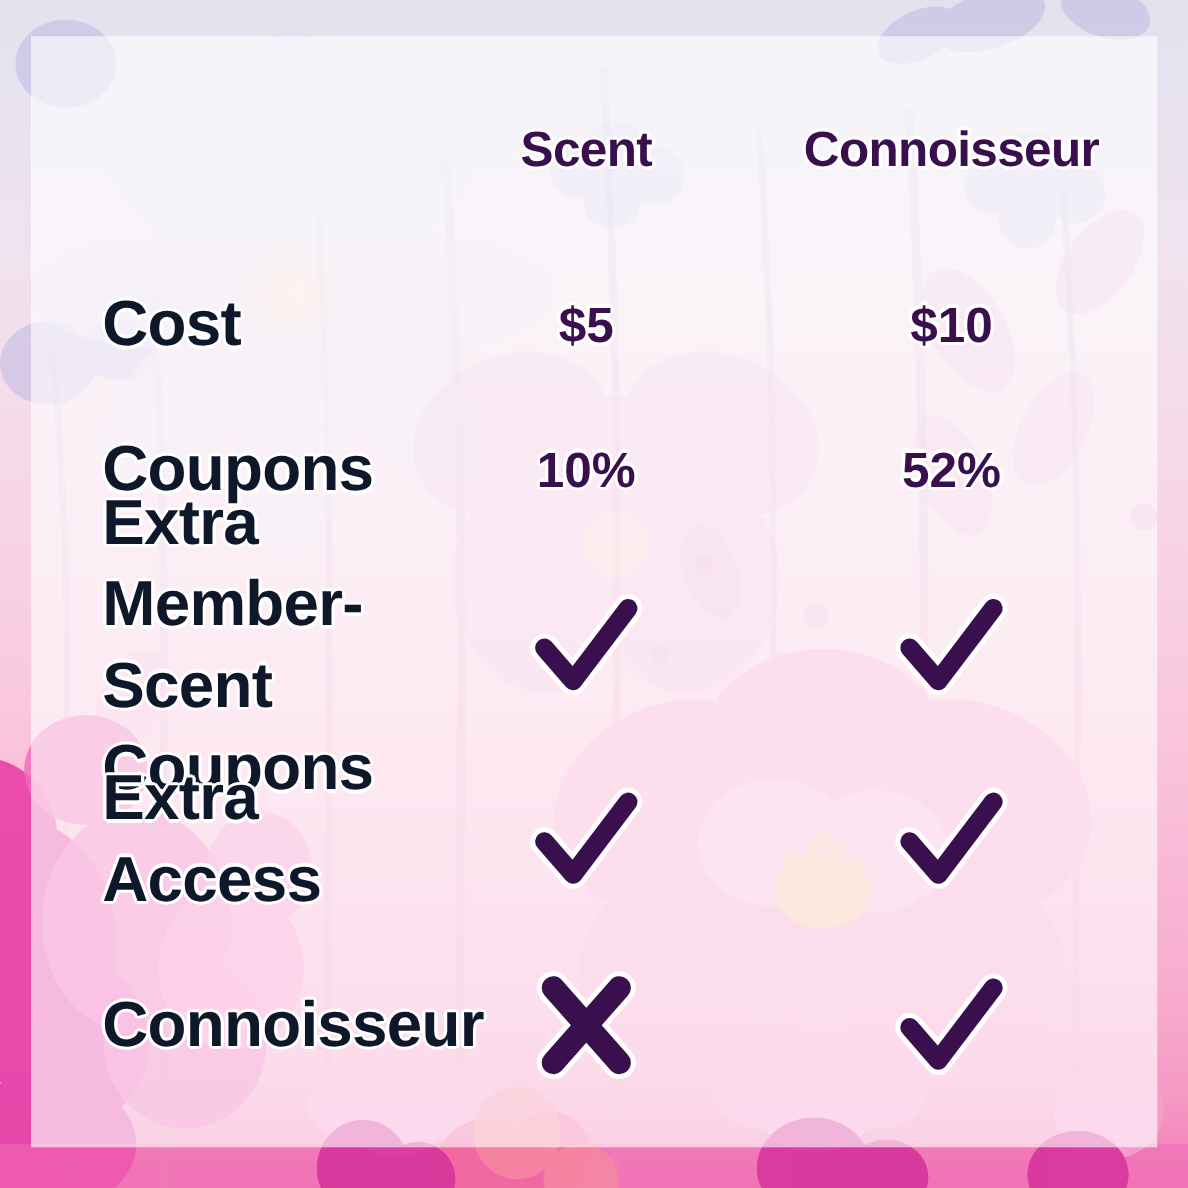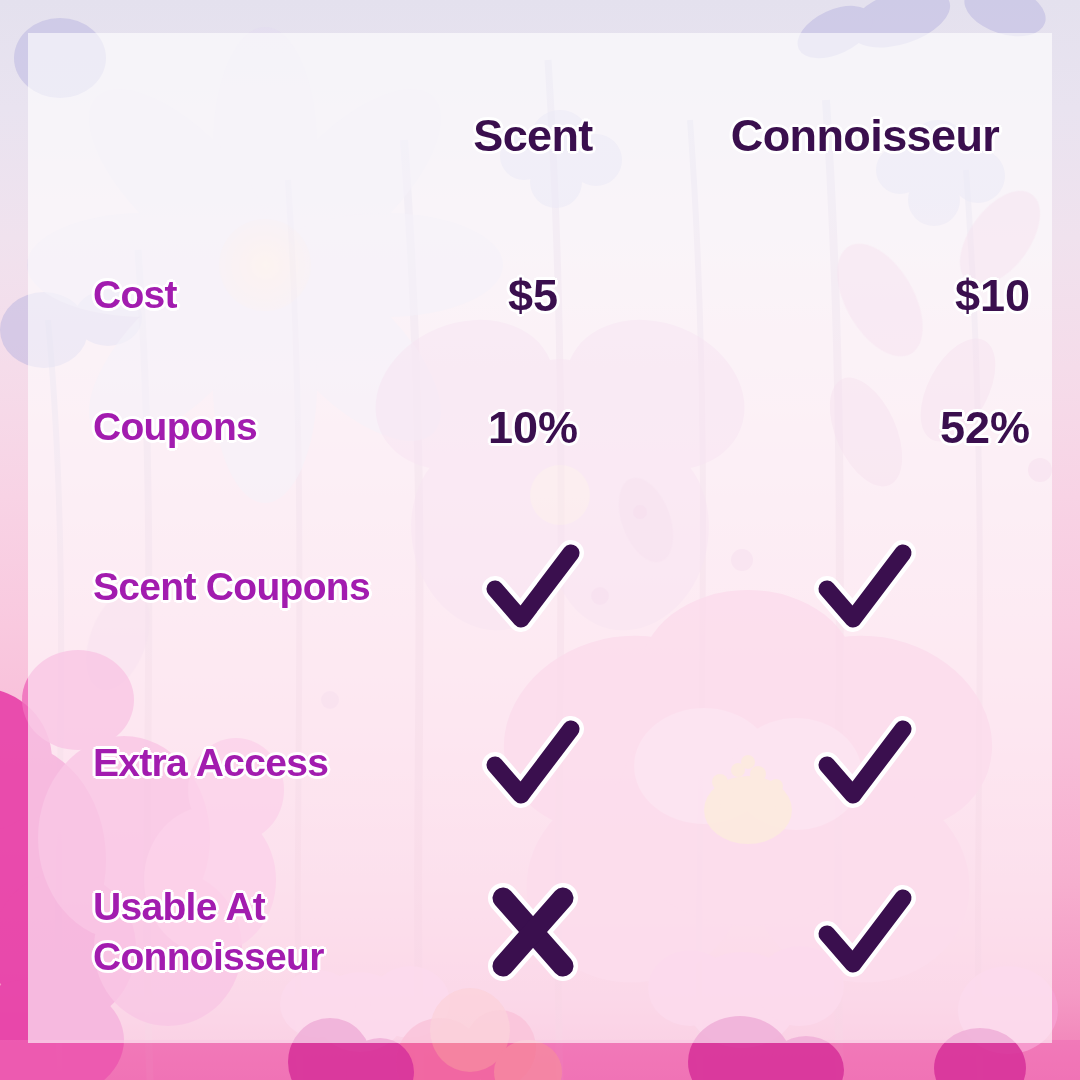--- a/index.html
+++ b/index.html
@@ -85,45 +85,45 @@
   .row {
     position: absolute;
     left: 0;
     width: 100%;
   }
   .row-label {
     position: absolute;
     left: 65px;
     width: 350px;
     font-weight: 700;
-    font-size: 39px;
+    font-size: 58px;
     line-height: 1.28;
     letter-spacing: -0.7px;
-    color: #a21caf;
+    color: #0f172a;
     text-shadow:
       2px 0 0 #fff, -2px 0 0 #fff, 0 2px 0 #fff, 0 -2px 0 #fff,
       2px 2px 0 #fff, -2px 2px 0 #fff, 2px -2px 0 #fff, -2px -2px 0 #fff,
       3px 0 0 #fff, -3px 0 0 #fff, 0 3px 0 #fff, 0 -3px 0 #fff;
     transform: translateY(-50%);
   }
   .cell {
     position: absolute;
     text-align: center;
     font-weight: 700;
     font-size: 45px;
     line-height: 1;
     color: #3a0f4e;
     text-shadow:
       2px 0 0 #fff, -2px 0 0 #fff, 0 2px 0 #fff, 0 -2px 0 #fff,
       2px 2px 0 #fff, -2px 2px 0 #fff, 2px -2px 0 #fff, -2px -2px 0 #fff,
       3px 0 0 #fff, -3px 0 0 #fff, 0 3px 0 #fff, 0 -3px 0 #fff;
     transform: translateY(-50%);
   }
   .cell.c1 { left: 350px; width: 310px; }
-  .cell.c2 { left: 672px; width: 330px; text-align: right; }
+  .cell.c2 { left: 672px; width: 330px; }
 
   .mark {
     position: absolute;
     width: 120px;
     height: 120px;
     transform: translate(-50%, -50%);
   }
   .mark svg { display: block; width: 120px; height: 120px; }
 </style>
 </head>
@@ -316,20 +316,21 @@
     <div class="row" style="top:377px">
       <div class="row-label">
         <div>Coupons</div>
       </div>
       <div class="cell c1">10%</div>
       <div class="cell c2">52%</div>
     </div>
 
     <div class="row" style="top:537px">
       <div class="row-label">
+        <div>Extra Member-</div>
         <div>Scent Coupons</div>
       </div>
       <div class="mark" style="left:505px">
         <svg viewBox="0 0 120 120">
             <path d="M22 62 L48 92 L98 26" fill="none" stroke="#ffffff" stroke-width="26" stroke-linecap="round" stroke-linejoin="round"></path>
           <path d="M22 62 L48 92 L98 26" fill="none" stroke="#3a0f4e" stroke-width="17" stroke-linecap="round" stroke-linejoin="round"></path>
           </svg>
       </div>
       <div class="mark" style="left:837px">
         <svg viewBox="0 0 120 120">
@@ -352,21 +353,20 @@
       <div class="mark" style="left:837px">
         <svg viewBox="0 0 120 120">
             <path d="M22 62 L48 92 L98 26" fill="none" stroke="#ffffff" stroke-width="26" stroke-linecap="round" stroke-linejoin="round"></path>
           <path d="M22 62 L48 92 L98 26" fill="none" stroke="#3a0f4e" stroke-width="17" stroke-linecap="round" stroke-linejoin="round"></path>
           </svg>
       </div>
     </div>
 
     <div class="row" style="top:882px">
       <div class="row-label">
-        <div>Usable At</div>
         <div>Connoisseur</div>
       </div>
       <div class="mark" style="left:505px">
         <svg viewBox="0 0 120 120">
             <g fill="none" stroke="#ffffff" stroke-width="30" stroke-linecap="round">
           <path d="M30 26 L90 94"></path>
               <path d="M90 26 L30 94"></path>
             </g>
           <g fill="none" stroke="#3a0f4e" stroke-width="21" stroke-linecap="round">
           <path d="M30 26 L90 94"></path>

